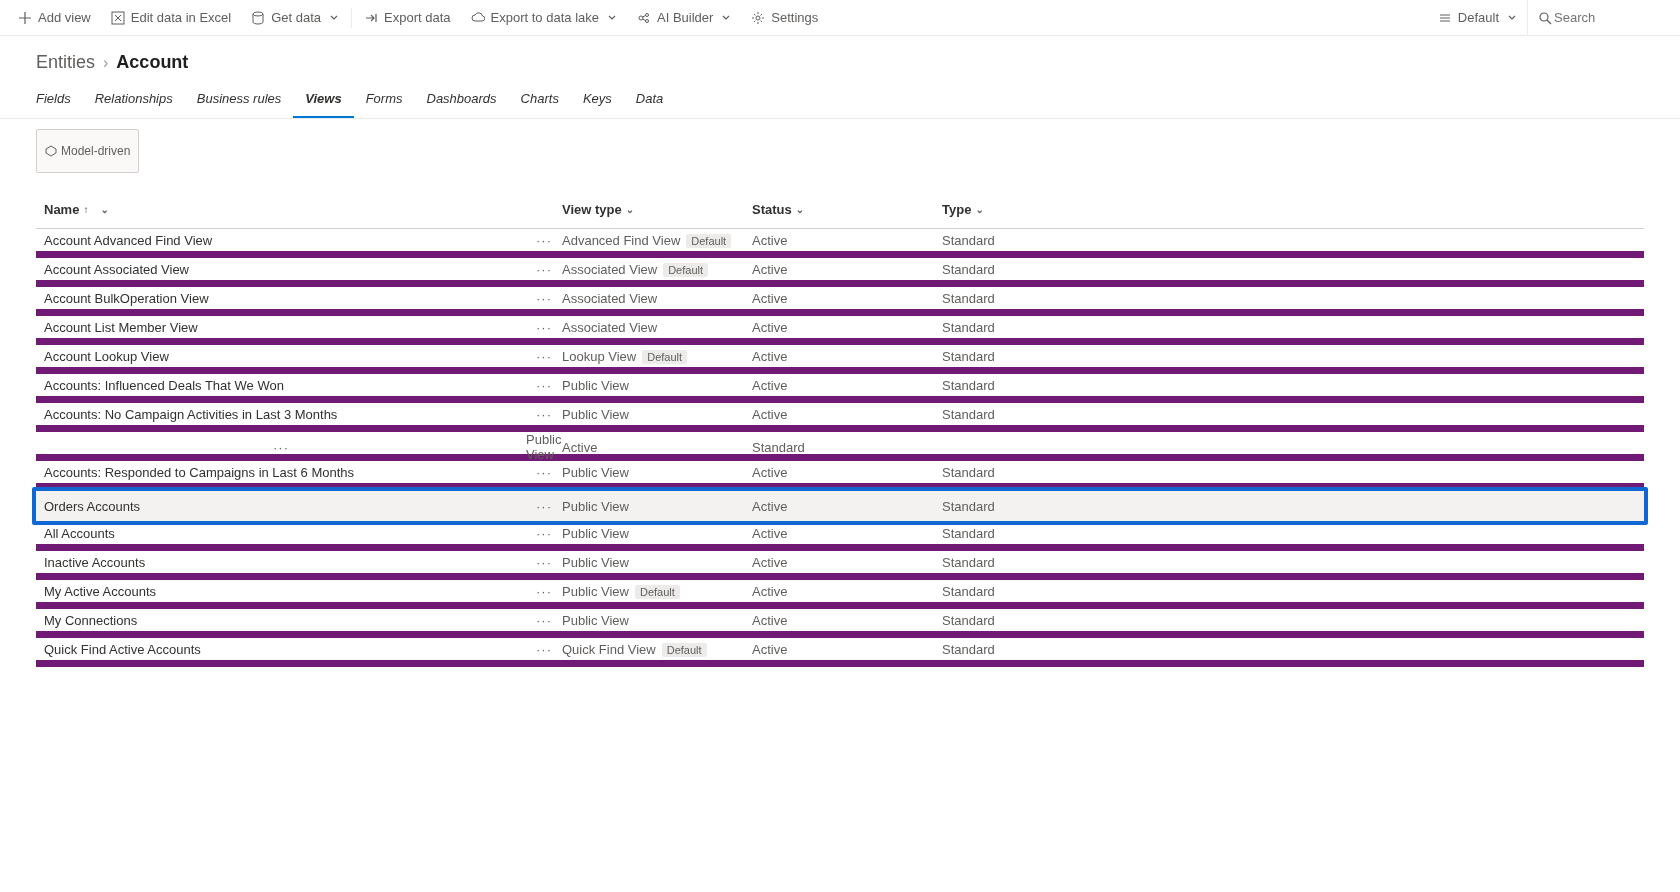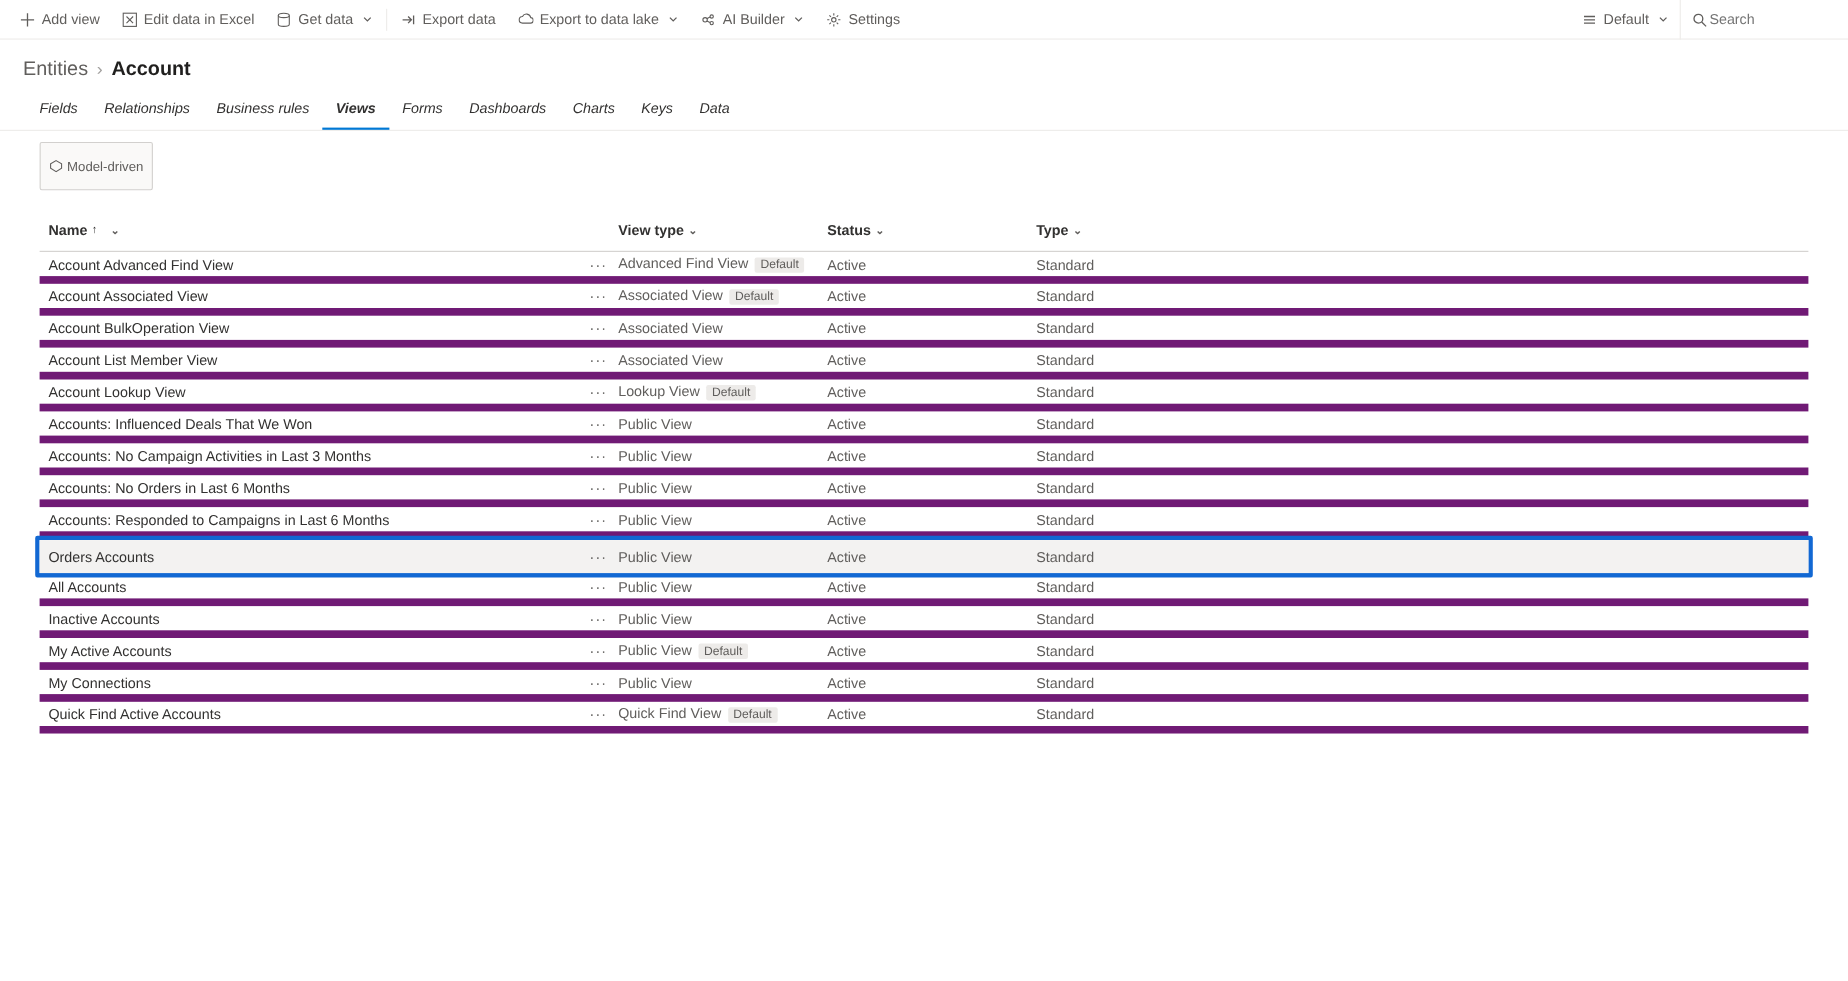--- a/index.html
+++ b/index.html
@@ -42,21 +42,21 @@
   .search-input {
     border: none; outline: none;
     font-size: 13px; color: #323130;
     background: transparent;
     width: 120px;
   }
   
   .breadcrumb {
     display: flex;
     align-items: baseline;
-    padding: 16px 36px 10px 21px;
+    padding: 16px 36px 10px 36px;
     gap: 8px;
   }
   .bc-parent { font-size: 18px; color: #605e5c; }
   .bc-sep { font-size: 16px; color: #a19f9d; }
   .bc-current { font-size: 18px; font-weight: 600; color: #201f1e; }
   
   .tabs {
     display: flex;
     padding: 0 36px;
     border-bottom: 1px solid #edebe9;
@@ -340,21 +340,20 @@
       </div>
       <div class="gridrow">
         <div class="cell name-col">Accounts: No Campaign Activities in Last 3 Months</div>
         <div class="cell more">···</div>
         <div class="cell">Public View</div>
         <div class="cell">Active</div>
         <div class="cell">Standard</div>
         <div class="cell"></div>
       </div>
       <div class="gridrow">
-        <div class="cell name-col">Accounts: No Orders in Last 6 Months</div>
         <div class="cell more">···</div>
         <div class="cell">Public View</div>
         <div class="cell">Active</div>
         <div class="cell">Standard</div>
         <div class="cell"></div>
       </div>
       <div class="gridrow">
         <div class="cell name-col">Accounts: Responded to Campaigns in Last 6 Months</div>
         <div class="cell more">···</div>
         <div class="cell">Public View</div>

